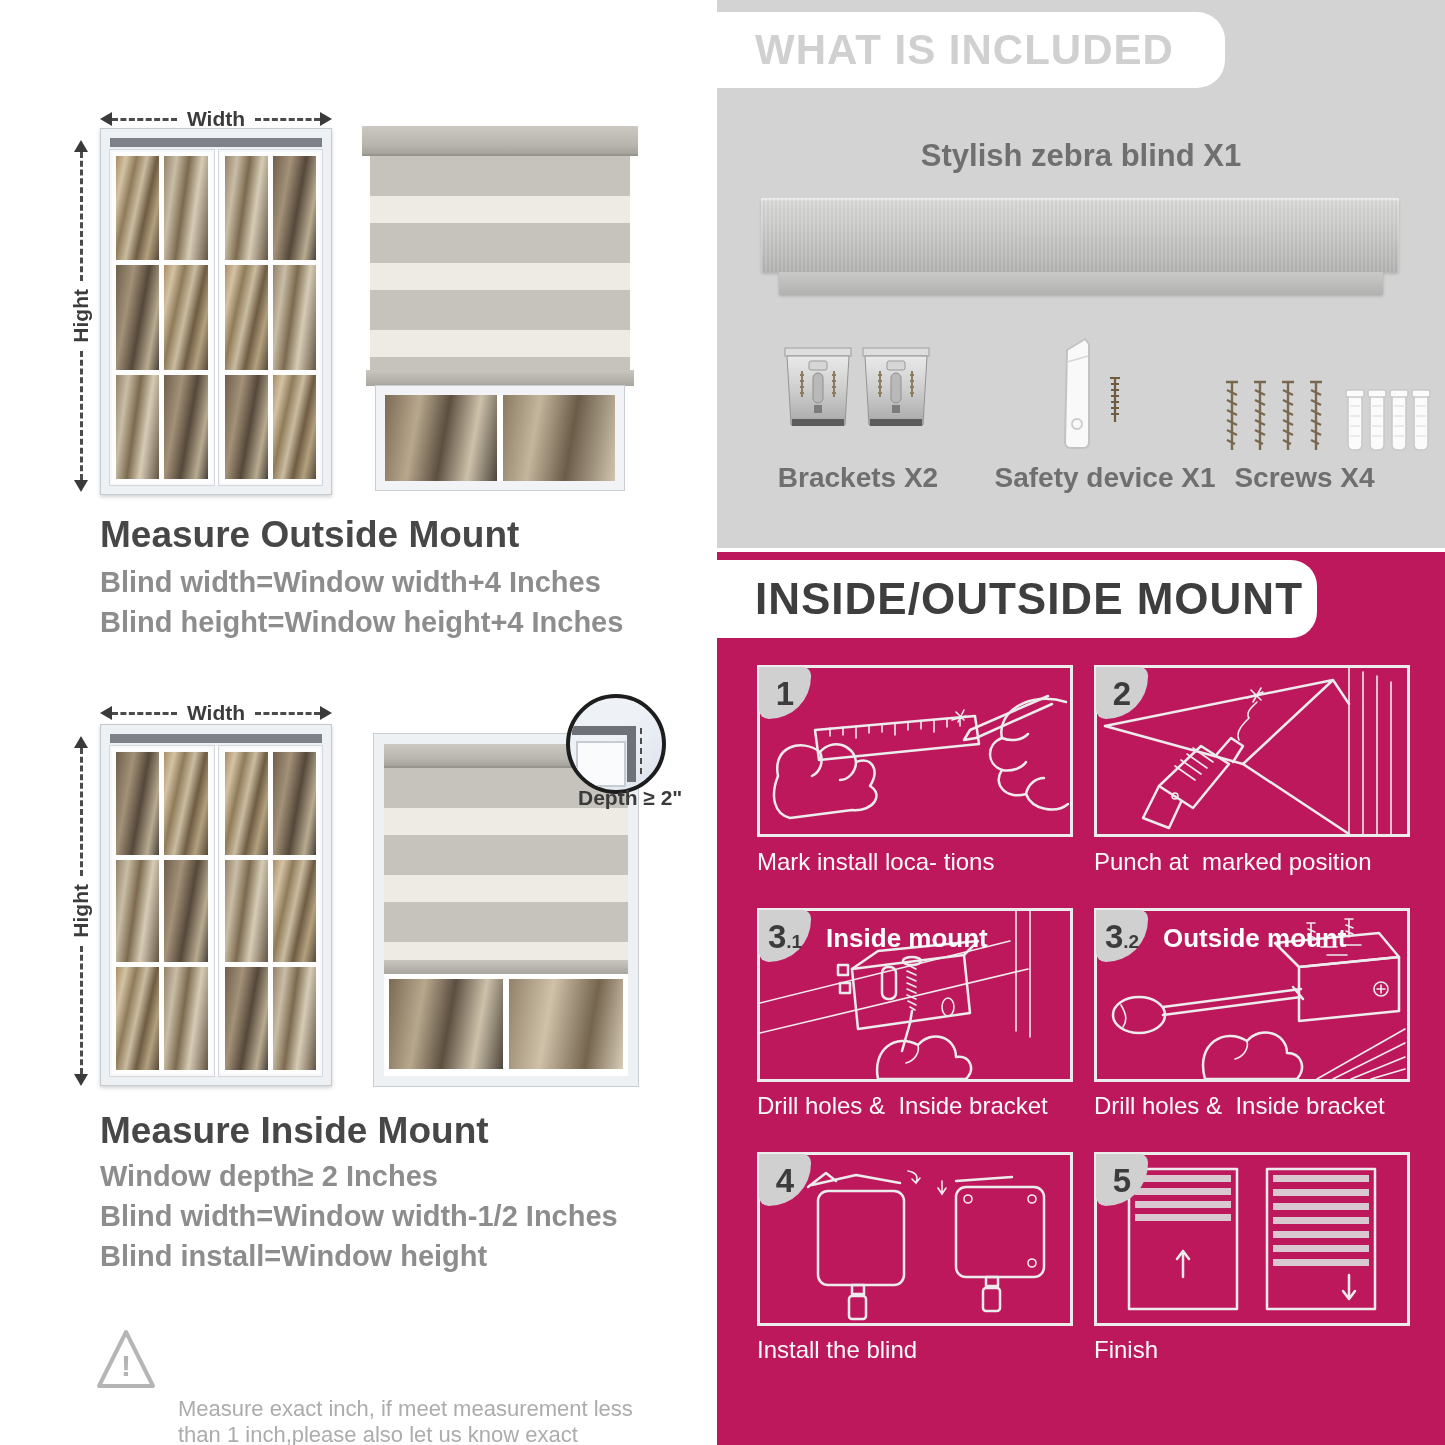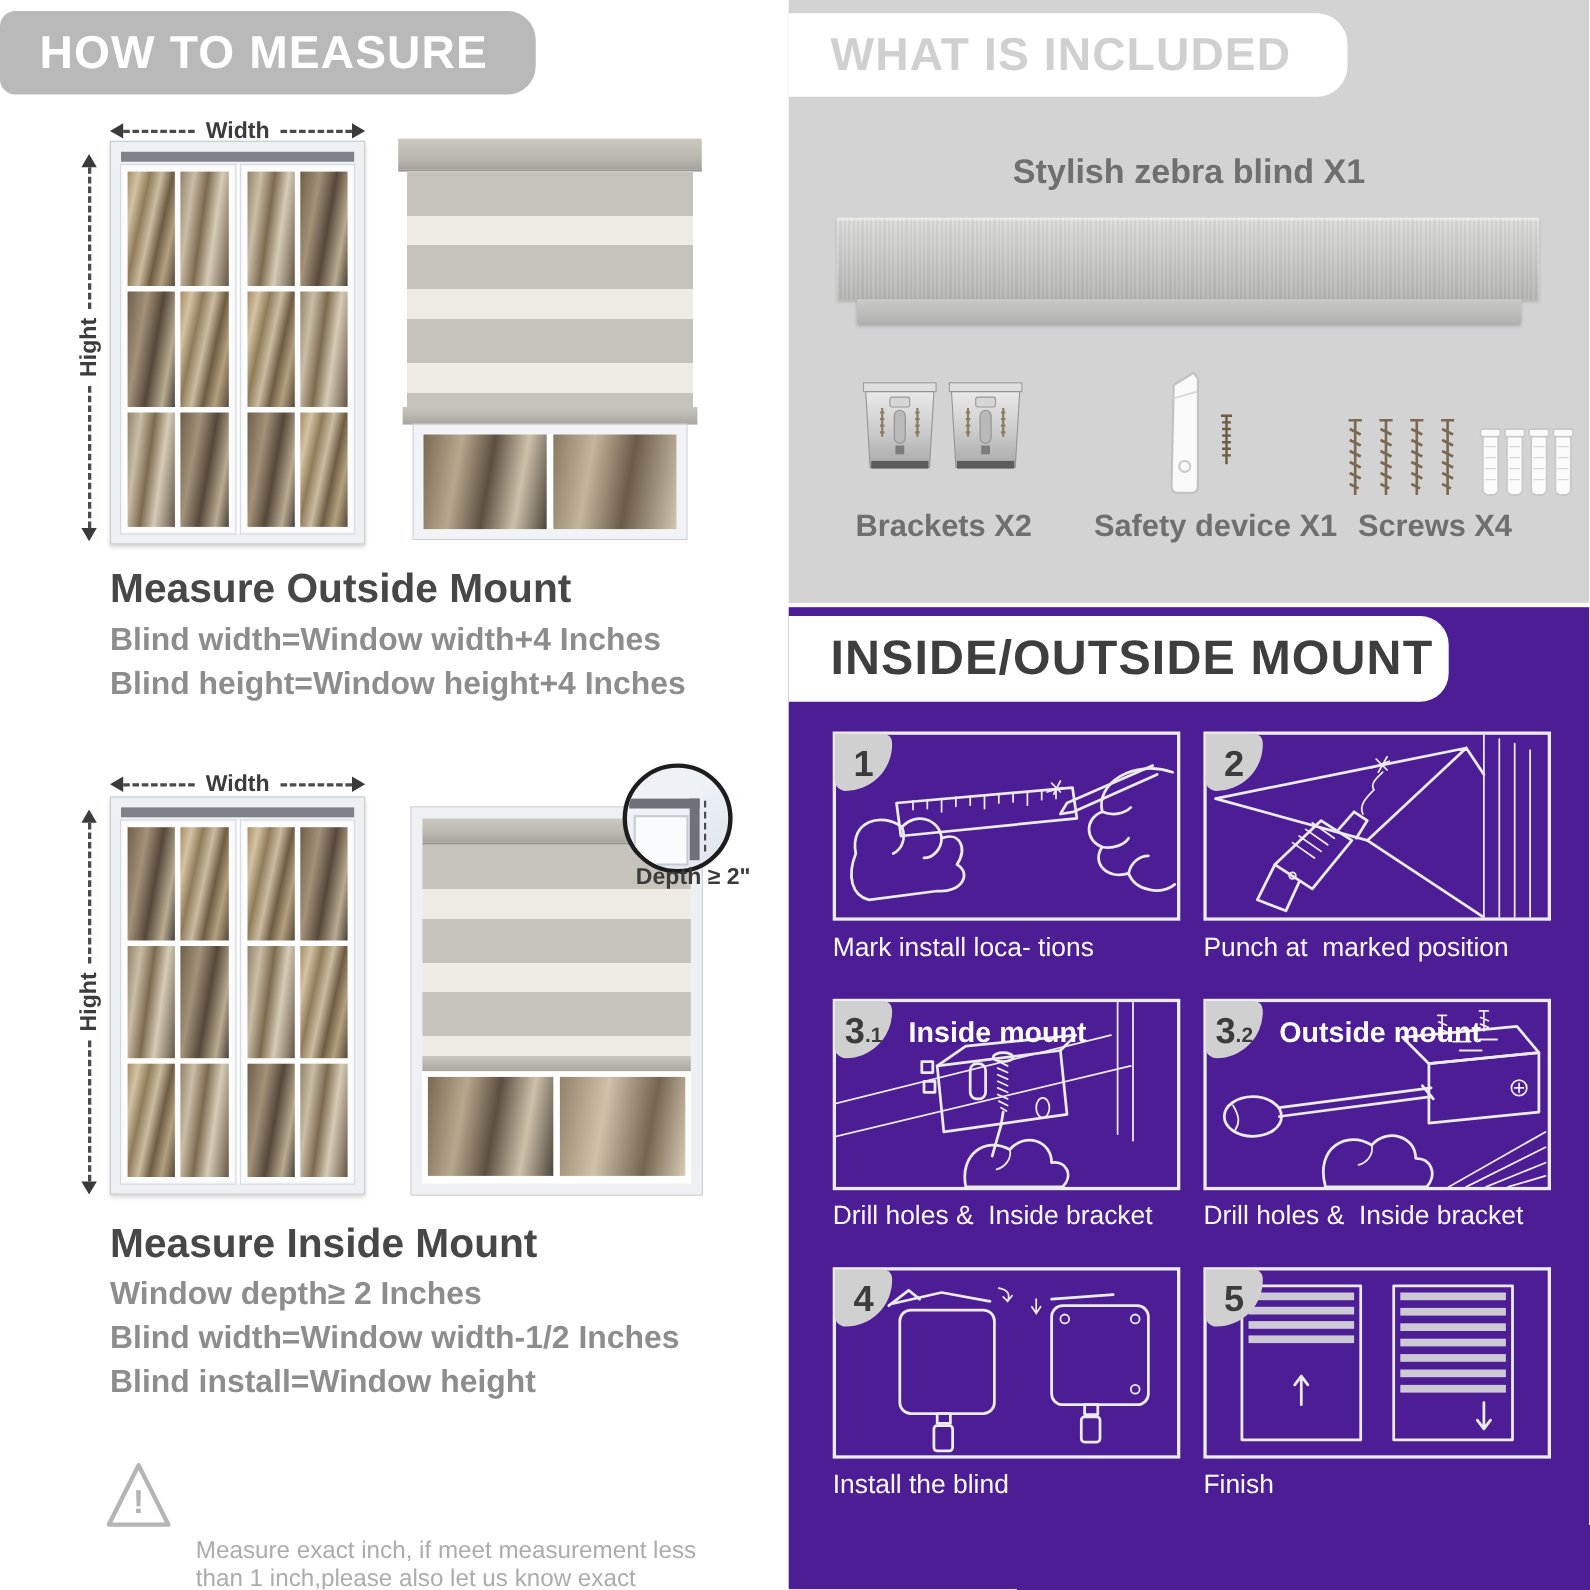--- a/index.html
+++ b/index.html
@@ -65,44 +65,41 @@
   .inc-cassette{position:absolute;left:44px;top:198px;width:638px;height:74px;border-radius:2px;
       background:linear-gradient(180deg,#dadad8 0%,#c6c6c4 55%,#b4b4b2 100%);
       box-shadow:inset 0 2px 2px rgba(255,255,255,.6), 0 2px 3px rgba(0,0,0,.15);}
   .inc-cassette:after{content:"";position:absolute;inset:0;
       background:repeating-linear-gradient(90deg,rgba(255,255,255,.07) 0 2px,rgba(0,0,0,.03) 2px 4px);}
   .inc-lip{position:absolute;left:62px;top:272px;width:604px;height:22px;
       background:linear-gradient(180deg,#c9c9c7 0%,#b2b2b0 100%);box-shadow:0 2px 3px rgba(0,0,0,.2);}
   .inc-label{position:absolute;font-size:28px;font-weight:bold;color:#6f6f6f;text-align:center;}
 
   
-  .mount{left:717px;top:552px;width:728px;height:893px;background:#4c1d95;}
+  .mount{left:717px;top:552px;width:728px;height:893px;background:#be185d;}
   .m-header{position:absolute;left:0;top:8px;width:600px;height:78px;background:#ffffff;
             border-radius:0 26px 26px 0;display:flex;align-items:center;}
   .m-header span{margin-left:38px;font-size:44px;font-weight:bold;color:#3e3e3e;letter-spacing:1px;}
   .step-box{position:absolute;width:316px;height:176px;border:3px solid #ececec;box-sizing:border-box;}
   .badge{position:absolute;left:-1px;top:-1px;width:52px;height:52px;background:#d0d0d0;
          border-radius:0 10px 52px 12px;display:flex;align-items:center;justify-content:center;}
   .badge .n{font-size:33px;font-weight:bold;color:#3c3c3c;line-height:1;}
   .badge .s{font-size:19px;font-weight:bold;color:#3c3c3c;line-height:1;margin-top:10px;}
   .step-title{position:absolute;left:66px;top:12px;font-size:26px;font-weight:bold;color:#ffffff;}
   .caption{position:absolute;font-size:24px;font-weight:normal;color:#fafafa;white-space:pre-wrap;}
   .art{position:absolute;inset:0;}
   .art svg{width:100%;height:100%;}
   .ln{stroke:#ececec;stroke-width:2.5;fill:none;stroke-linecap:round;stroke-linejoin:round;}
   .lnt{stroke:#ececec;stroke-width:1.6;fill:none;stroke-linecap:round;}
 </style>
 </head>
 <body>
 
 <div class="canvas">
 
-  <div class="abs lheader">
-    <span>HOW TO MEASURE</span>
-  </div>
 
   <div class="abs mh" style="left:100px;top:108px;width:232px;">
     <span class="ah left"></span>
     <span class="dash"></span>
     <span class="lbl">Width</span>
     <span class="dash"></span>
     <span class="ah right"></span>
   </div>
 
   <div class="abs mv" style="left:66px;top:140px;height:352px;">

